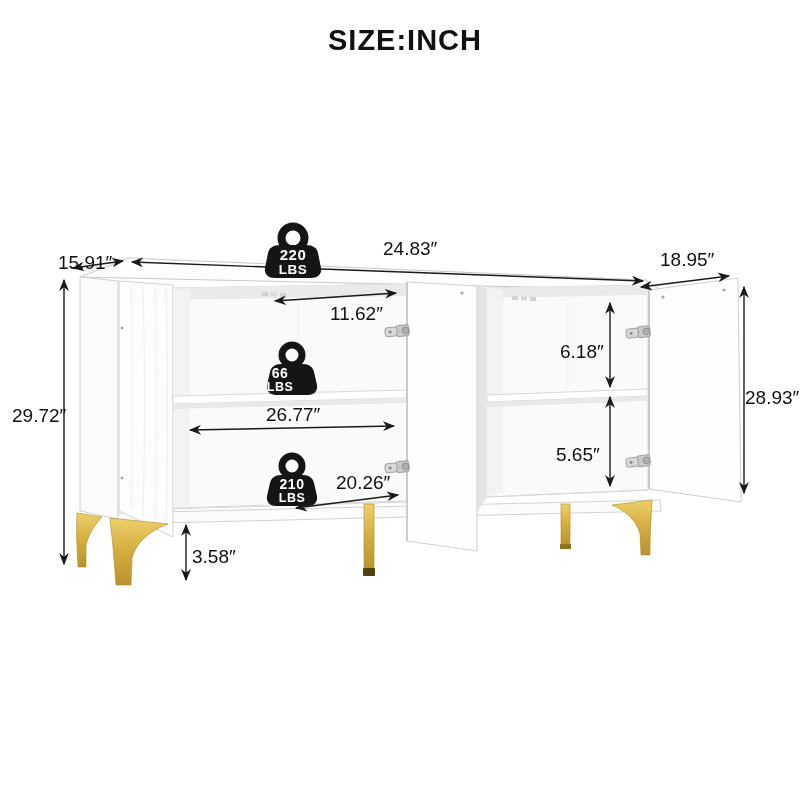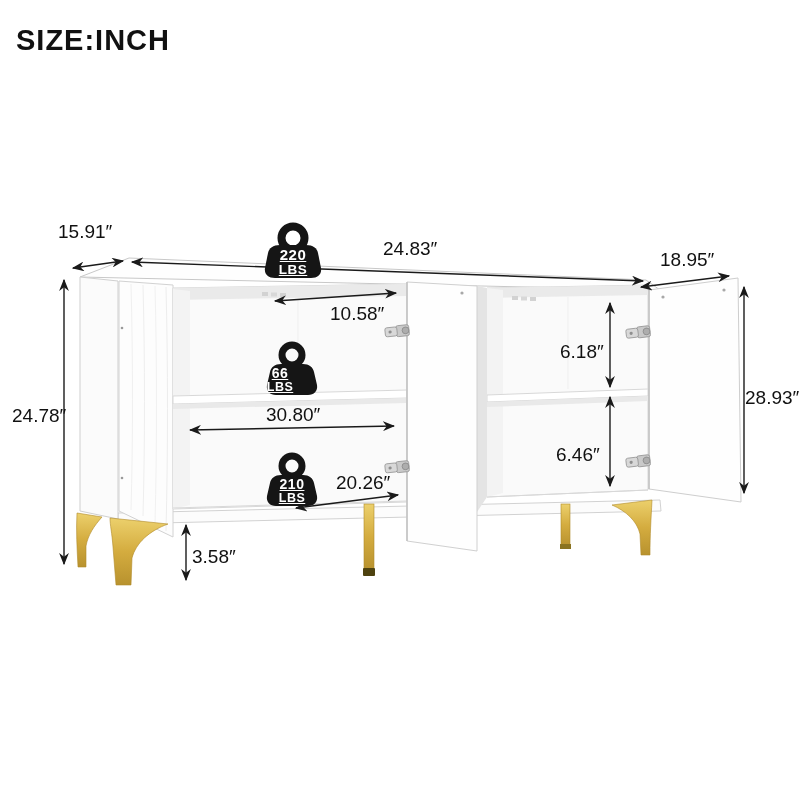--- a/index.html
+++ b/index.html
@@ -1,21 +1,21 @@
 <!DOCTYPE html>
 <html><head>
 <meta charset="utf-8">
 <style>
   html,body{margin:0;padding:0;background:#ffffff;}
   .stage{position:relative;width:800px;height:800px;background:#ffffff;overflow:hidden;
          font-family:"Liberation Sans",sans-serif;}
-  .title{position:absolute;left:16px;right:0;top:24px;text-align:left;
+  .title{position:absolute;left:10px;right:0;top:24px;text-align:center;
          font-size:29px;font-weight:600;letter-spacing:1px;color:#111;}
   .lbl{position:absolute;font-size:19px;color:#111;white-space:nowrap;}
-  .kb-text{position:absolute;color:#fff;font-weight:700;text-align:center;letter-spacing:.5px;text-decoration:underline;}
+  .kb-text{position:absolute;color:#fff;font-weight:700;text-align:center;letter-spacing:.5px;}
   .kb-text div{line-height:15px;}
   .kb-large div.v{font-size:15px;}
   .kb-large div.u{font-size:13.5px;}
   .kb-small div.v{font-size:14px;line-height:14px;}
   .kb-small div.u{font-size:12.5px;line-height:14px;}
   svg{position:absolute;left:0;top:0;}
 </style>
 </head>
 <body>
 
@@ -137,29 +137,29 @@
       <line x1="610" y1="397" x2="610" y2="486" marker-start="url(#arr)" marker-end="url(#arr)"></line>
       <line x1="744" y1="287" x2="744" y2="493" marker-start="url(#arr)" marker-end="url(#arr)"></line>
       <line x1="186" y1="525" x2="186" y2="580" marker-start="url(#arr)" marker-end="url(#arr)"></line>
     </g>
 
     <use href="#kb-l" transform="translate(293,257)"></use>
     <use href="#kb-s" transform="translate(292,375)"></use>
     <use href="#kb-s" transform="translate(292,486)"></use>
   </svg>
 
-  <div class="lbl" style="left:58px;top:221px">15.91″</div>
+  <div class="lbl" style="left:58px;top:252px">15.91″</div>
   <div class="lbl" style="left:383px;top:238px">24.83″</div>
   <div class="lbl" style="left:660px;top:249px">18.95″</div>
-  <div class="lbl" style="left:12px;top:405px">24.78″</div>
-  <div class="lbl" style="left:330px;top:303px">10.58″</div>
-  <div class="lbl" style="left:266px;top:404px">30.80″</div>
+  <div class="lbl" style="left:12px;top:405px">29.72″</div>
+  <div class="lbl" style="left:330px;top:303px">11.62″</div>
+  <div class="lbl" style="left:266px;top:404px">26.77″</div>
   <div class="lbl" style="left:336px;top:472px">20.26″</div>
   <div class="lbl" style="left:560px;top:341px">6.18″</div>
-  <div class="lbl" style="left:556px;top:444px">6.46″</div>
+  <div class="lbl" style="left:556px;top:444px">5.65″</div>
   <div class="lbl" style="left:745px;top:387px">28.93″</div>
   <div class="lbl" style="left:192px;top:546px">3.58″</div>
 
   <div class="kb-text kb-large" style="left:265px;top:247px;width:56px">
     <div class="v">220</div>
     <div class="u">LBS</div>
   </div>
   <div class="kb-text kb-small" style="left:254px;top:366px;width:52px">
     <div class="v">66</div>
     <div class="u">LBS</div>

